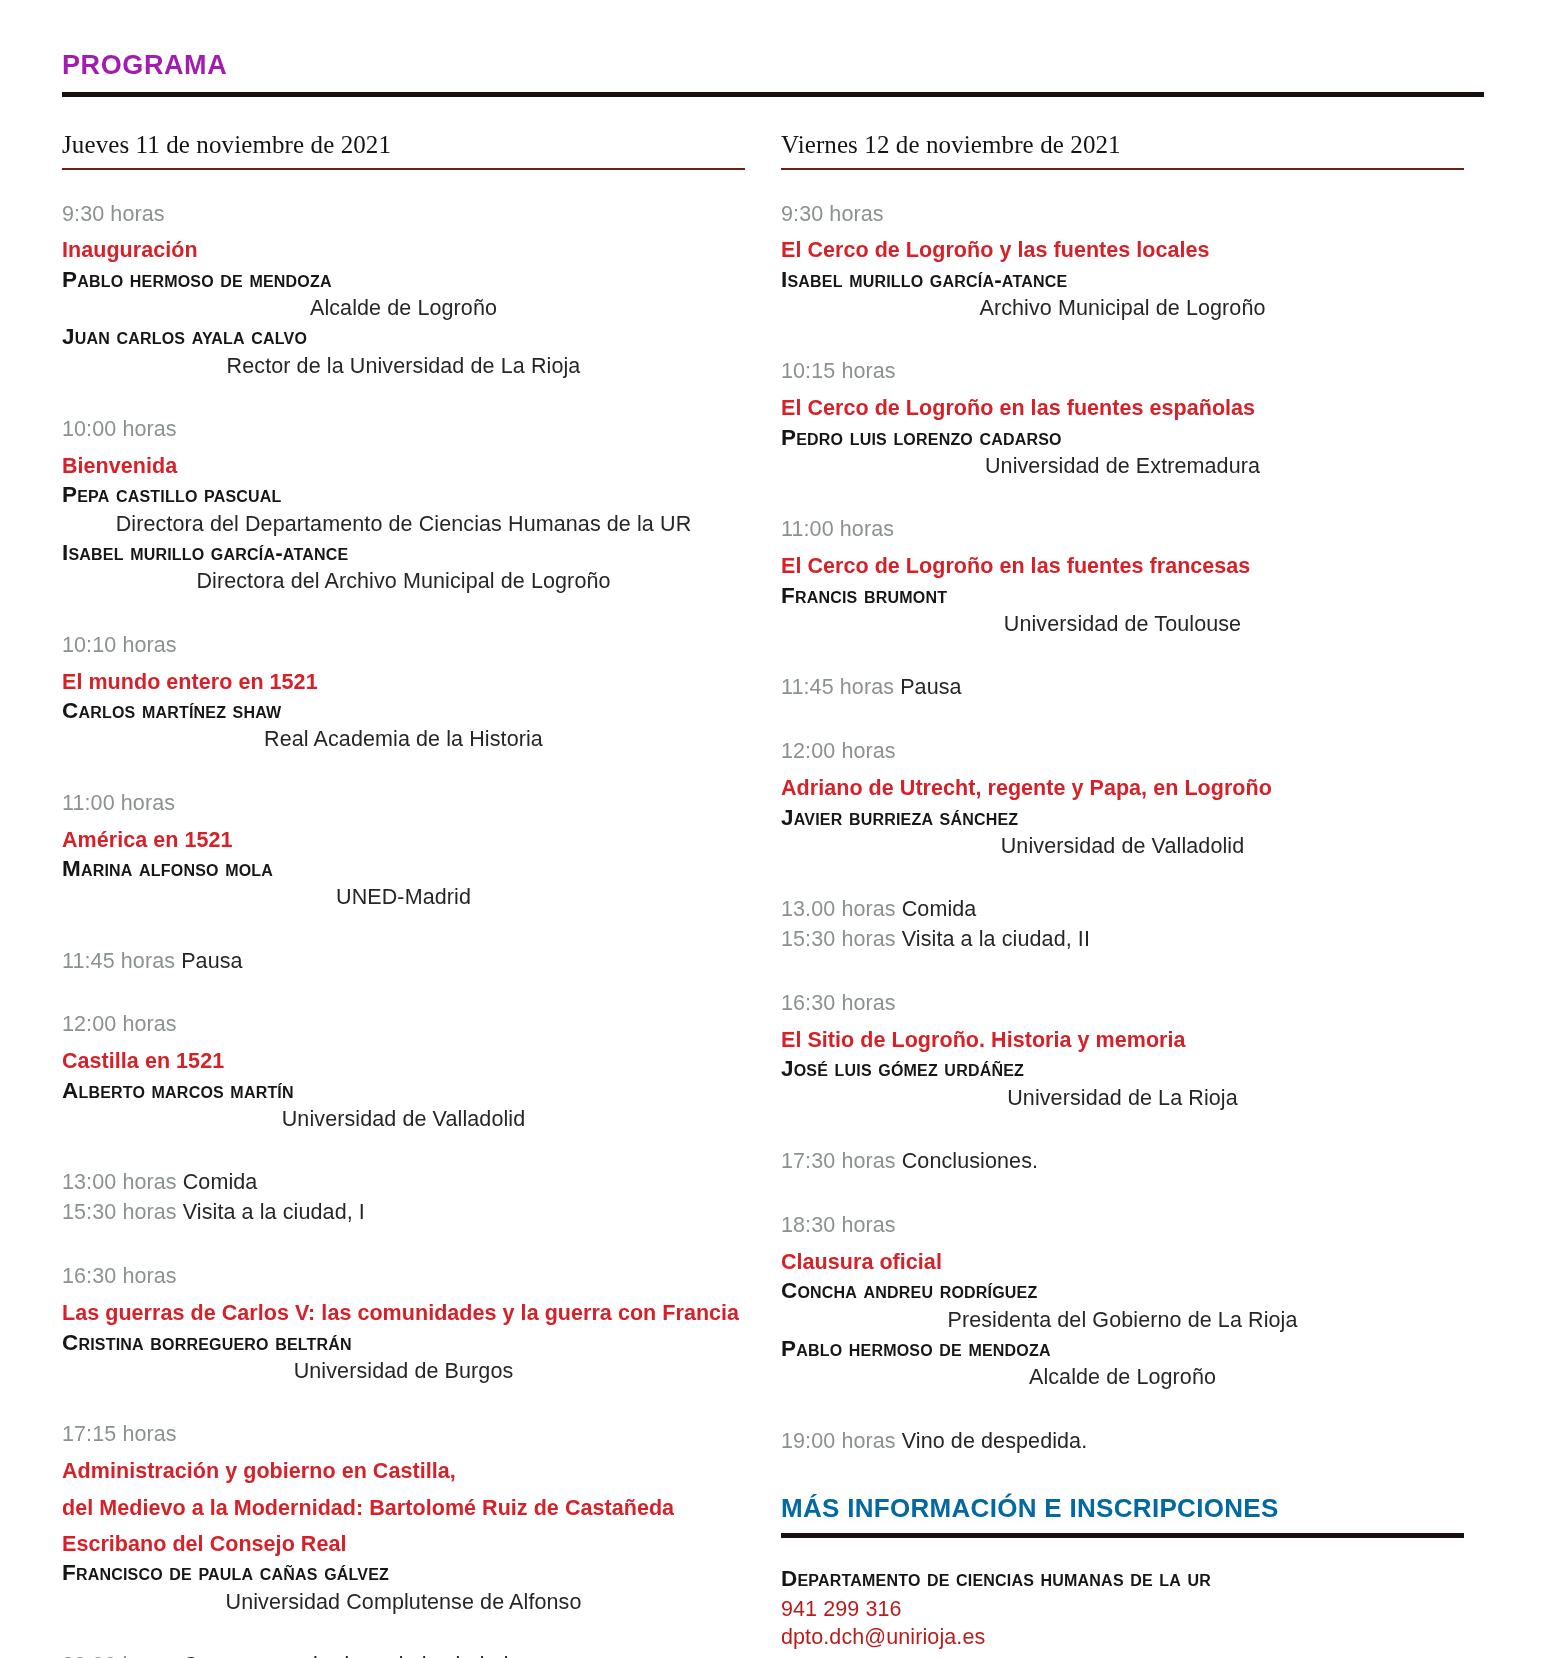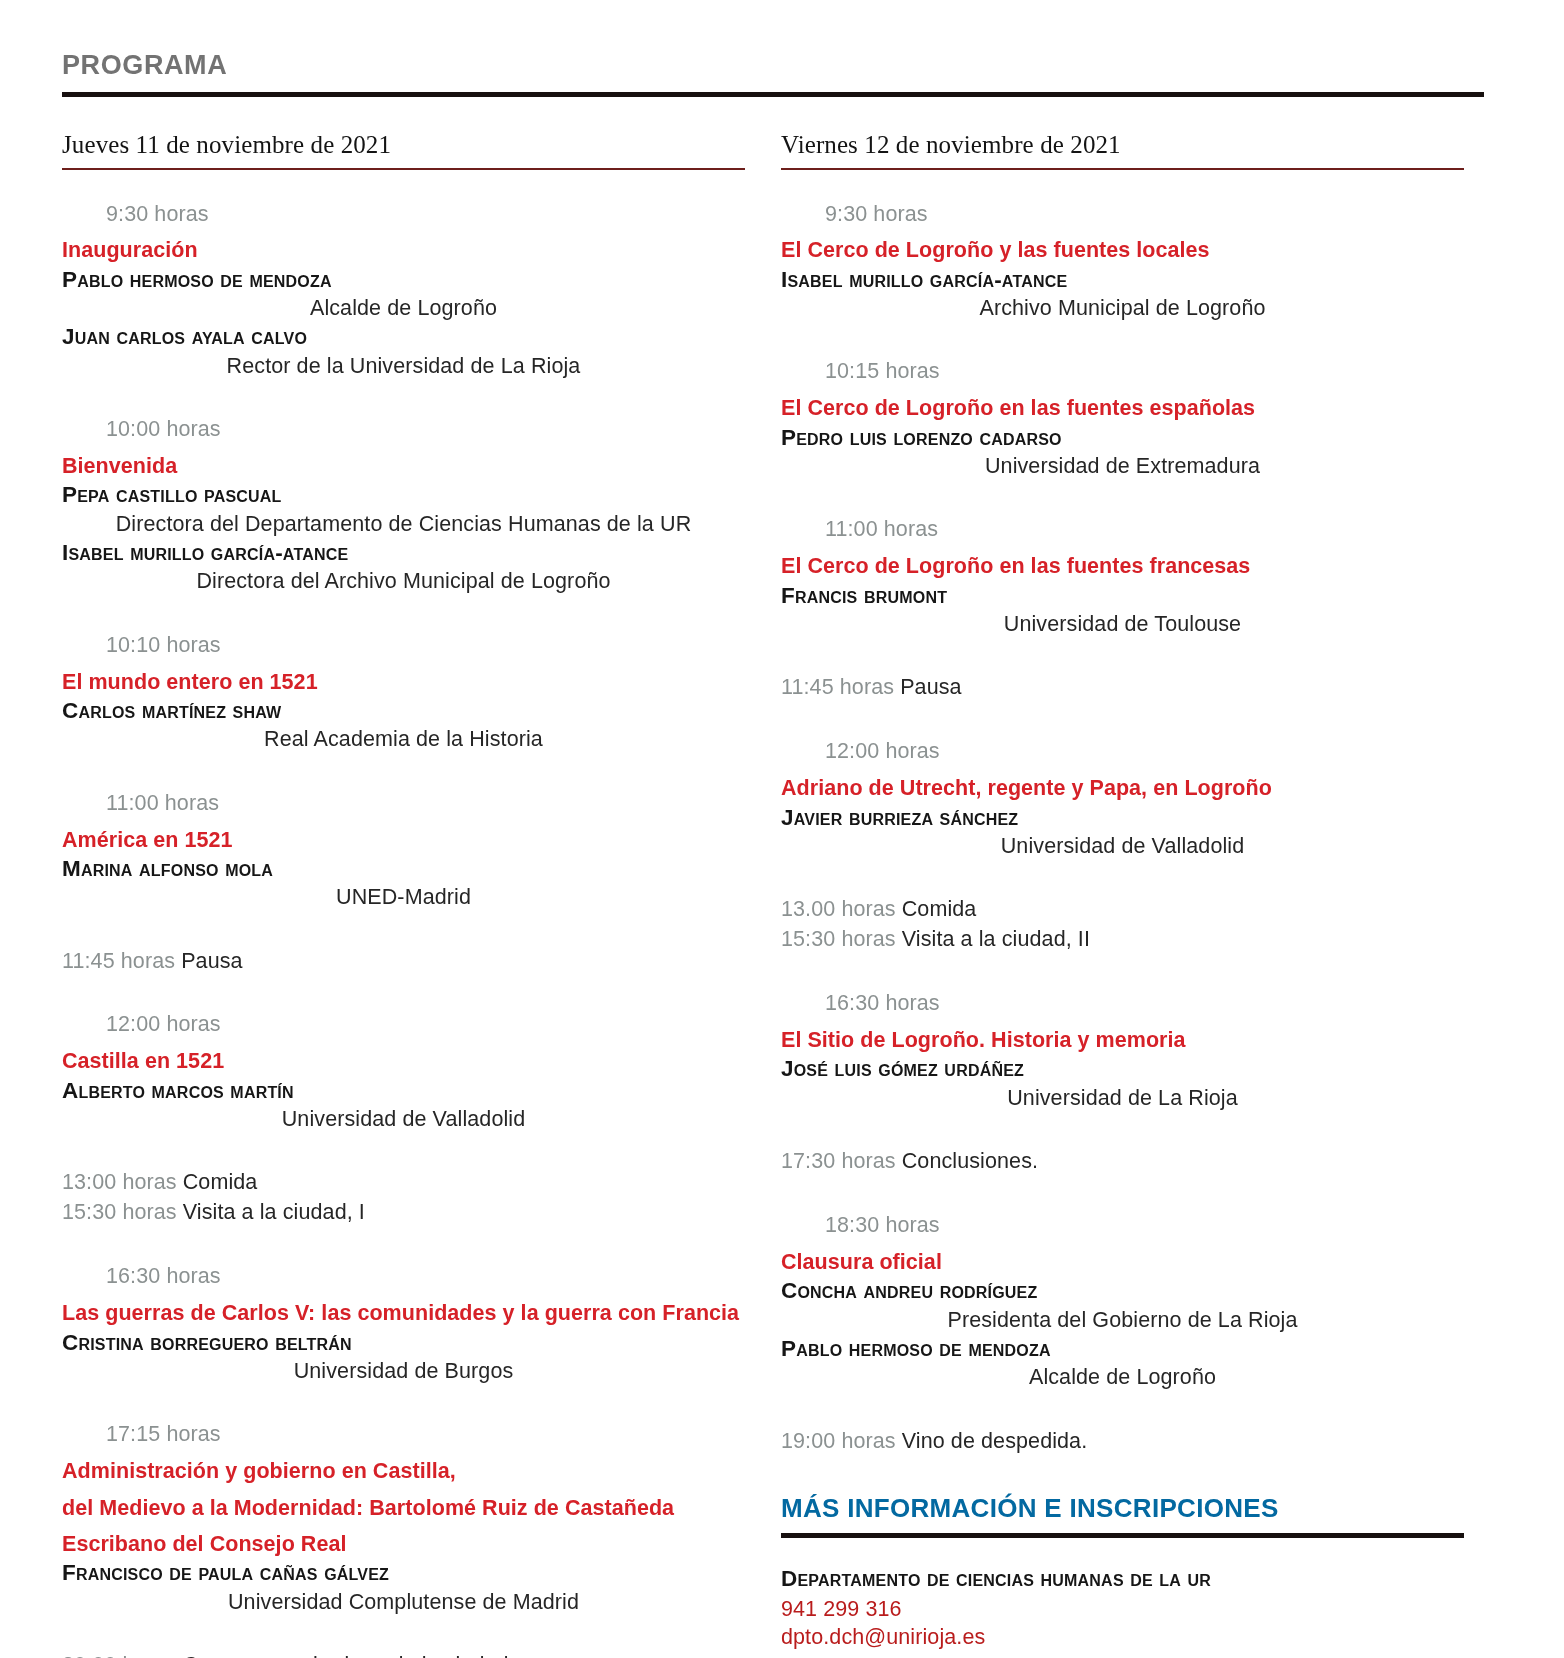--- a/index.html
+++ b/index.html
@@ -15,21 +15,21 @@
     width:1564px;height:1658px;
     box-sizing:border-box;
     padding:52px 80px 0 62px;
   }
 
   
   .section-head{
     font-size:27px;
     font-weight:bold;
     letter-spacing:.6px;
-    color:#737373;
+    color:#a21caf;
     line-height:1;
     margin:0 0 13px 0;
   }
   .rule-thick{
     height:5px;
     background:#17100f;
     width:100%;
     margin:0 0 34px 0;
   }
 
@@ -47,21 +47,21 @@
   }
   .rule-thin{
     height:2px;
     background:#6d1f1c;
     width:100%;
     margin:0 0 31px 0;
   }
 
   
   .entry{margin:0 0 36px 0;}
-  .line{line-height:1.30;margin-left:44px;}
+  .line{line-height:1.30;}
 
   .time{
     font-size:21.5px;
     color:#8b9191;
     letter-spacing:.1px;
     white-space:pre;
   }
   .inline-txt{
     font-size:21.5px;
     color:#262626;
@@ -189,21 +189,21 @@
             <div class="title-red">Las guerras de Carlos V: las comunidades y la guerra con Francia</div>
             <div class="speaker">Cristina Borreguero Beltrán</div>
             <div class="affil">Universidad de Burgos</div>
           </div>
           <div class="entry">
             <div class="line"><span class="time">17:15 horas</span></div>
             <div class="title-red">Administración y gobierno en Castilla,</div>
             <div class="title-red">del Medievo a la Modernidad: Bartolomé Ruiz de Castañeda</div>
             <div class="title-red">Escribano del Consejo Real</div>
             <div class="speaker">Francisco de Paula Cañas Gálvez</div>
-            <div class="affil">Universidad Complutense de Madrid</div>
+            <div class="affil">Universidad Complutense de Alfonso</div>
           </div>
           <div class="entry">
             <div class="line plain-line"><span class="time">20:00 horas</span><span class="inline-txt"> Cena en una bodega de la ciudad</span></div>
           </div>
         </div>
     </div>
 
     <div class="col">
       <div class="day-title">Viernes 12 de noviembre de 2021</div>
       <div class="rule-thin"></div>

